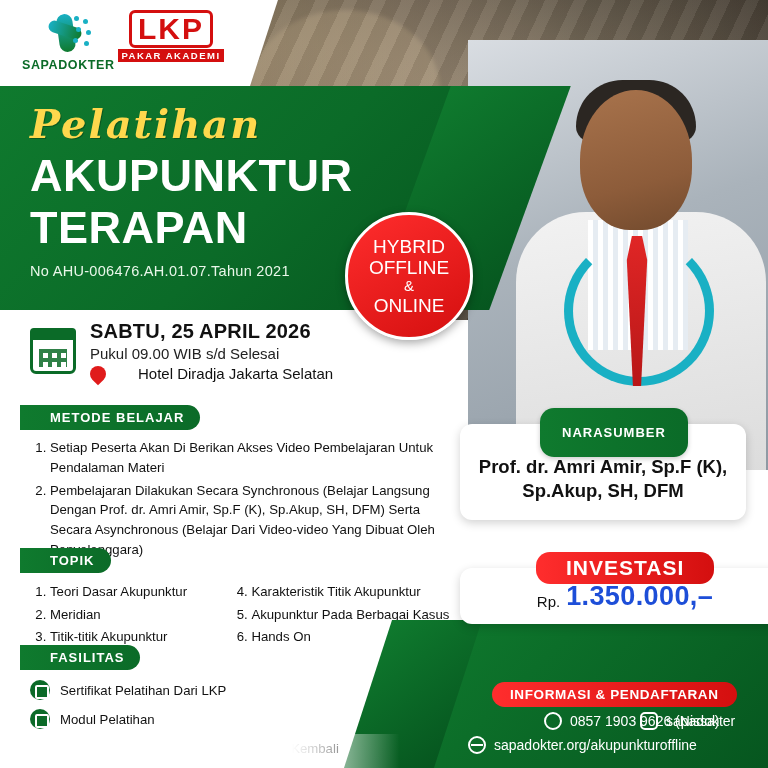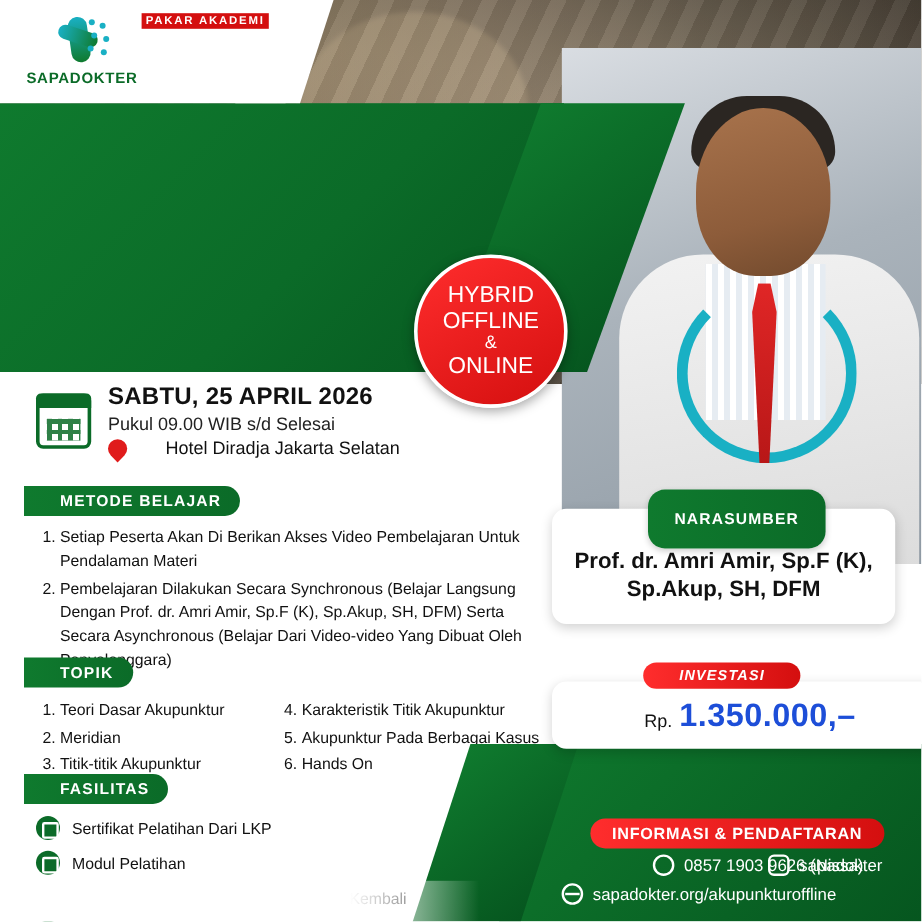--- a/index.html
+++ b/index.html
@@ -308,21 +308,21 @@
   .nara-name {
     font-size: 18.5px; font-weight: bold; color: #111; line-height: 1.28;
     margin-top: 8px;
   }
 
   
   .inv-tab {
     position: absolute;
     left: 536px; top: 552px;
     background: linear-gradient(90deg, #ff2d2d, #d40f0f);
-    color: #fff; font-style: italic; font-weight: bold; font-size: 12px;
+    color: #fff; font-weight: bold; font-size: 21px;
     letter-spacing: 1px;
     padding: 4px 30px;
     border-radius: 14px;
     z-index: 9;
   }
   .inv-card {
     position: absolute;
     left: 460px; top: 568px;
     width: 330px; height: 56px;
     background: #ffffff;
@@ -467,24 +467,33 @@
         <i style="left:4px;top:11px;"></i>
           <i style="left:14px;top:14px;"></i>
         <i style="left:1px;top:22px;"></i>
           <i style="left:12px;top:25px;"></i>
       </div>
     </div>
     <div class="sapa-text">SAPADOKTER</div>
   </div>
 
   <div class="logo-lkp">
+    <div class="lkp-box">
+      <div class="lkp-text">LKP</div>
+    </div>
     <div class="lkp-sub">PAKAR AKADEMI</div>
   </div>
 
   <div class="green-panel"></div>
+  <div class="title-wrap">
+    <div class="t-pelatihan">Pelatihan</div>
+    <div class="t-main">AKUPUNKTUR</div>
+    <div class="t-main">TERAPAN</div>
+    <div class="t-no">No AHU-006476.AH.01.07.Tahun 2021</div>
+  </div>
 
   <div class="hybrid">
     <div>HYBRID</div>
     <div>OFFLINE</div>
     <div class="amp">&amp;</div>
     <div>ONLINE</div>
   </div>
 
   <div class="date-strip">
     <div class="cal-icon"></div>

